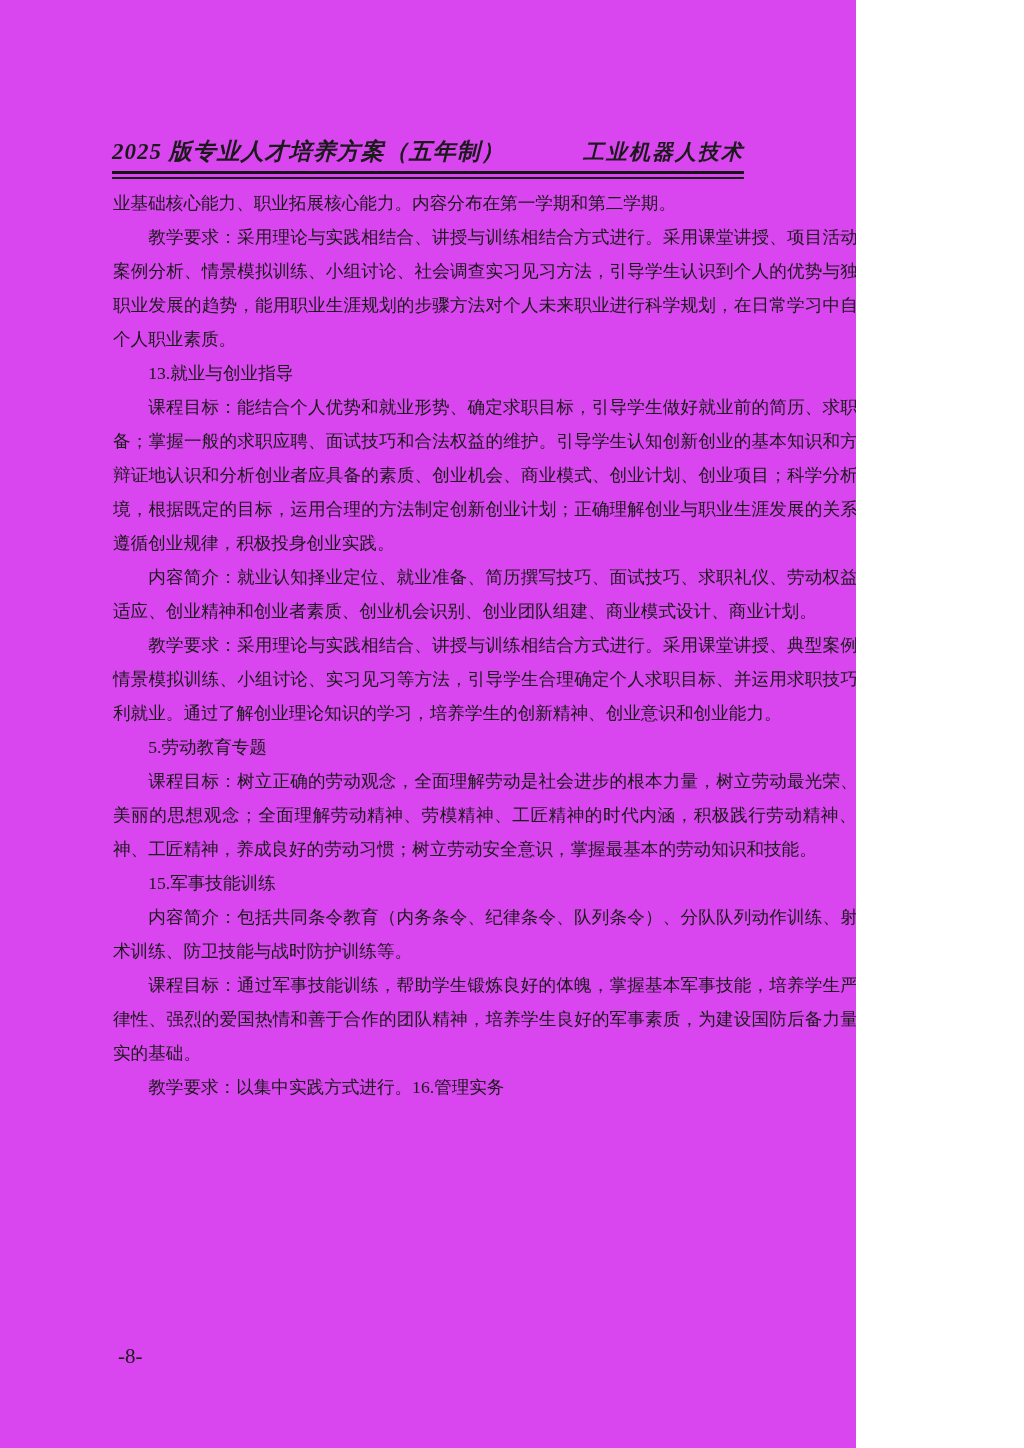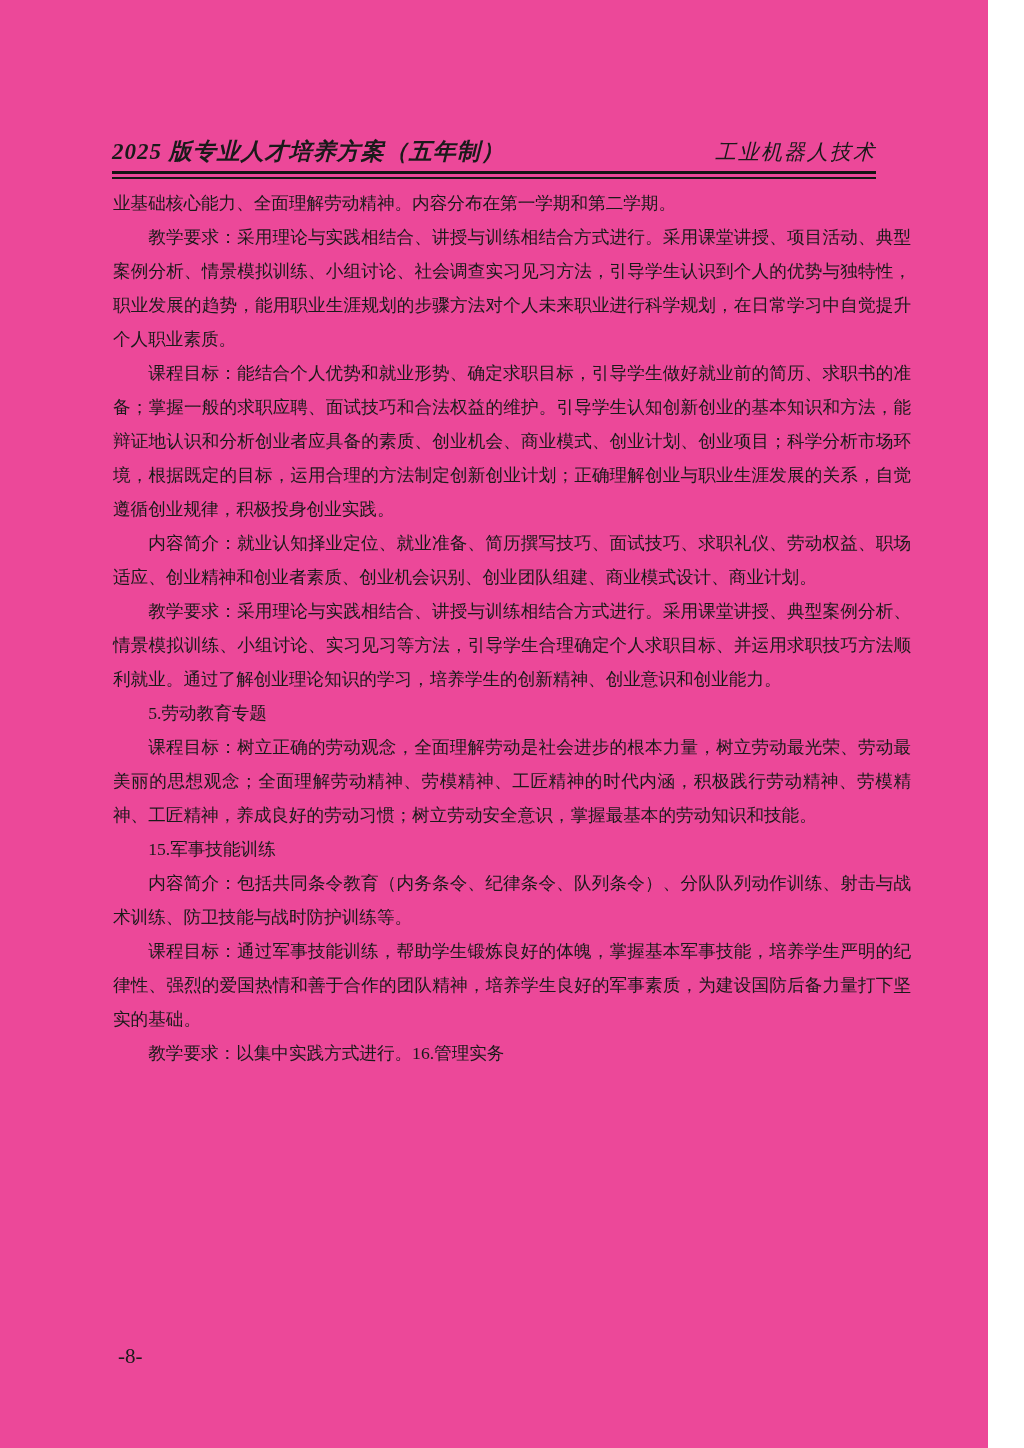--- a/index.html
+++ b/index.html
@@ -2,23 +2,23 @@
 <html><head>
 <meta charset="utf-8">
 <style>
   html, body {
     margin: 0;
     padding: 0;
     background: #ffffff;
   }
   .sheet {
     position: relative;
-    width: 988px;
+    width: 856px;
     height: 1448px;
-    background: #ec4899;
+    background: #d946ef;
     overflow: hidden;
     font-family: "Liberation Serif", "DejaVu Serif", serif;
     color: #1a1a1a;
   }
   .header {
     position: absolute;
     left: 112px;
     right: 112px;
     top: 136px;
     display: flex;
@@ -27,21 +27,21 @@
   }
   .header-left {
     font-size: 23px;
     font-weight: 700;
     font-style: italic;
     letter-spacing: 1px;
     white-space: nowrap;
   }
   .header-right {
     font-size: 21px;
-    font-weight: 400;
+    font-weight: 700;
     font-style: italic;
     letter-spacing: 2px;
     white-space: nowrap;
   }
   .header-rule {
     position: absolute;
     left: 112px;
     right: 112px;
     top: 171px;
     height: 3px;
@@ -81,22 +81,23 @@
 <div class="sheet">
 
   <div class="header">
     <span class="header-left">2025 版专业人才培养方案（五年制）</span>
     <span class="header-right">工业机器人技术</span>
   </div>
 
   <div class="header-rule"></div>
 
   <div class="doc-body">
-    <p class="no-indent">业基础核心能力、全面理解劳动精神。内容分布在第一学期和第二学期。</p>
+    <p class="no-indent">业基础核心能力、职业拓展核心能力。内容分布在第一学期和第二学期。</p>
     <p>教学要求：采用理论与实践相结合、讲授与训练相结合方式进行。采用课堂讲授、项目活动、典型案例分析、情景模拟训练、小组讨论、社会调查实习见习方法，引导学生认识到个人的优势与独特性，职业发展的趋势，能用职业生涯规划的步骤方法对个人未来职业进行科学规划，在日常学习中自觉提升个人职业素质。</p>
+    <p>13.就业与创业指导</p>
     <p>课程目标：能结合个人优势和就业形势、确定求职目标，引导学生做好就业前的简历、求职书的准备；掌握一般的求职应聘、面试技巧和合法权益的维护。引导学生认知创新创业的基本知识和方法，能辩证地认识和分析创业者应具备的素质、创业机会、商业模式、创业计划、创业项目；科学分析市场环境，根据既定的目标，运用合理的方法制定创新创业计划；正确理解创业与职业生涯发展的关系，自觉遵循创业规律，积极投身创业实践。</p>
     <p>内容简介：就业认知择业定位、就业准备、简历撰写技巧、面试技巧、求职礼仪、劳动权益、职场适应、创业精神和创业者素质、创业机会识别、创业团队组建、商业模式设计、商业计划。</p>
     <p>教学要求：采用理论与实践相结合、讲授与训练相结合方式进行。采用课堂讲授、典型案例分析、情景模拟训练、小组讨论、实习见习等方法，引导学生合理确定个人求职目标、并运用求职技巧方法顺利就业。通过了解创业理论知识的学习，培养学生的创新精神、创业意识和创业能力。</p>
     <p>5.劳动教育专题</p>
     <p>课程目标：树立正确的劳动观念，全面理解劳动是社会进步的根本力量，树立劳动最光荣、劳动最美丽的思想观念；全面理解劳动精神、劳模精神、工匠精神的时代内涵，积极践行劳动精神、劳模精神、工匠精神，养成良好的劳动习惯；树立劳动安全意识，掌握最基本的劳动知识和技能。</p>
     <p>15.军事技能训练</p>
     <p>内容简介：包括共同条令教育（内务条令、纪律条令、队列条令）、分队队列动作训练、射击与战术训练、防卫技能与战时防护训练等。</p>
     <p>课程目标：通过军事技能训练，帮助学生锻炼良好的体魄，掌握基本军事技能，培养学生严明的纪律性、强烈的爱国热情和善于合作的团队精神，培养学生良好的军事素质，为建设国防后备力量打下坚实的基础。</p>
     <p>教学要求：以集中实践方式进行。16.管理实务</p>
   </div>

